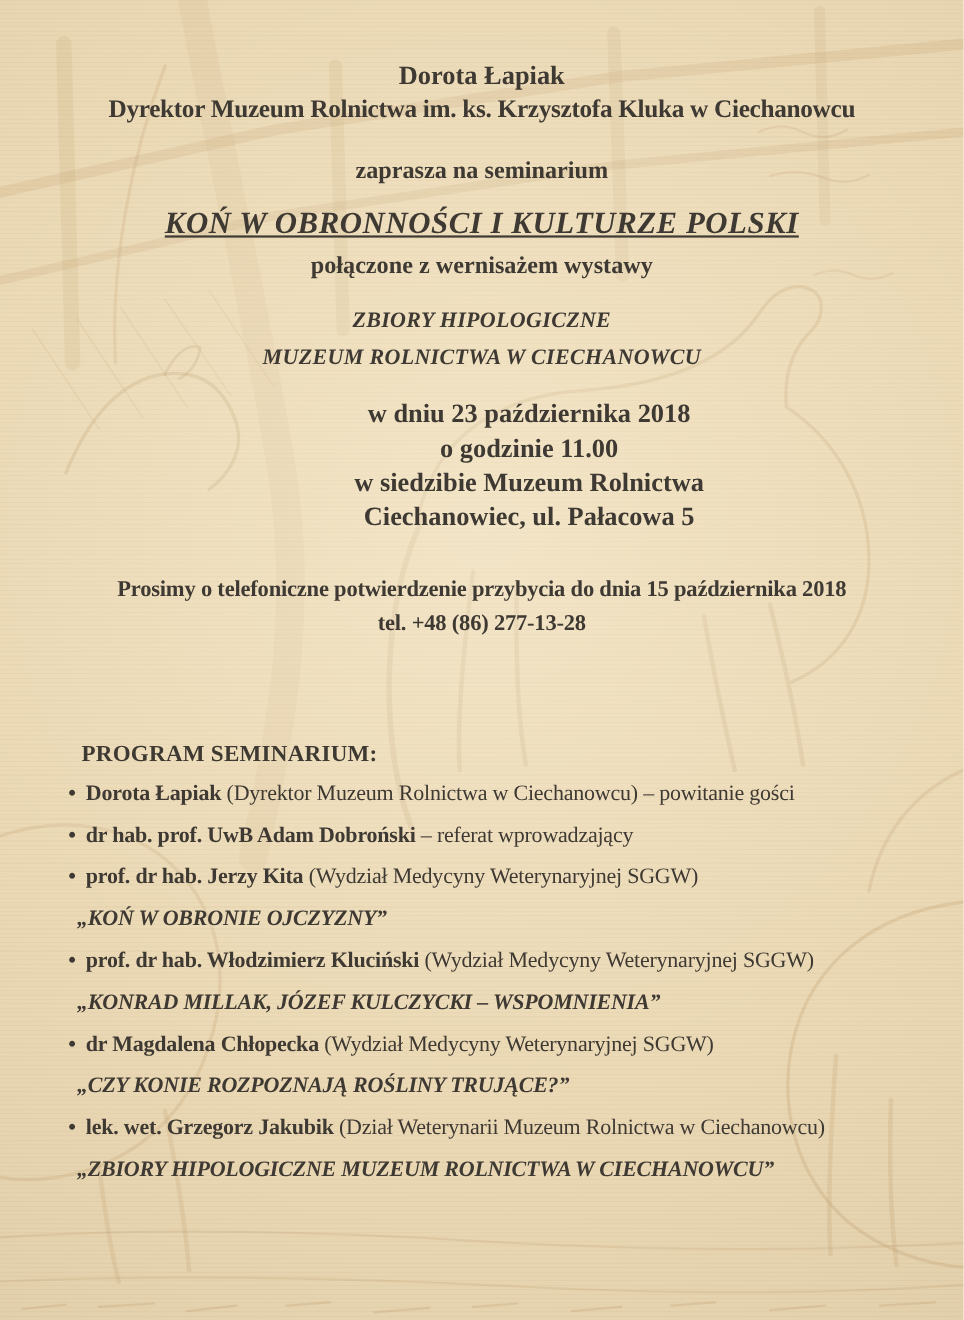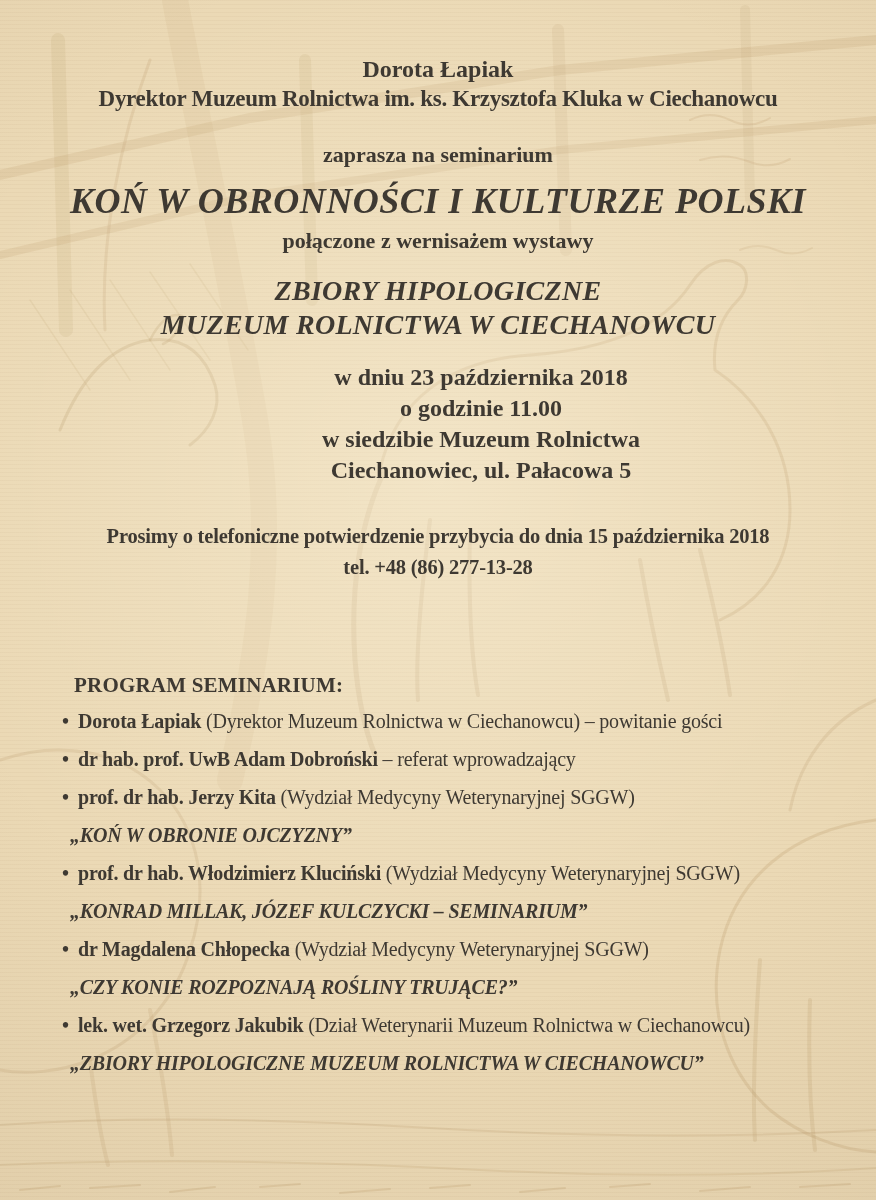--- a/index.html
+++ b/index.html
@@ -19,23 +19,23 @@
   .vignette{
     position:absolute;inset:0;pointer-events:none;
     background:radial-gradient(120% 90% at 50% 40%, rgba(255,248,228,.38) 0%, rgba(255,248,228,0) 48%, rgba(128,98,58,.14) 100%);
   }
   .bg{position:absolute;top:0;left:0;}
   .content{position:absolute;inset:0;}
   .line{position:absolute;left:0;width:100%;text-align:center;white-space:nowrap;}
   .l-name   {top:56px;  font-size:24px;font-weight:700;}
   .l-role   {top:86px;  font-size:23px;font-weight:700;letter-spacing:-.3px;}
   .l-invite {top:142px; font-size:22px;font-weight:700;}
-  .l-title  {top:180px; font-size:36px;font-weight:700;font-style:italic;letter-spacing:.5px;}
+  .l-title  {top:188px; font-size:28px;font-weight:700;font-style:italic;letter-spacing:.5px;text-decoration:underline;}
   .l-sub    {top:228px; font-size:22px;font-weight:700;}
-  .l-exh    {top:274px; font-size:28px;font-weight:700;font-style:italic;line-height:34px;letter-spacing:.3px;font-family:Liberation Serif, serif;}
+  .l-exh    {top:274px; font-size:20px;font-weight:700;font-style:italic;line-height:34px;letter-spacing:.3px;font-family:Liberation Serif, serif;}
   .l-details{top:362px; font-size:24px;font-weight:700;line-height:31px;margin-left:43px;}
   .l-rsvp   {top:521px; font-size:20.5px;font-weight:700;line-height:31px;letter-spacing:-.2px;}
   .program{
     position:absolute;top:672px;left:62px;right:24px;
     font-size:20px;line-height:27px;letter-spacing:-.2px;
   }
   .prog-heading{font-weight:700;font-size:21px;margin-bottom:9px;letter-spacing:.2px;margin-left:12px;}
   .prog-line{margin-bottom:11px;white-space:nowrap;}
   .dot{display:inline-block;width:16px;font-weight:700;}
   .pname{font-weight:700;}
@@ -125,21 +125,21 @@
       <div class="prog-heading">PROGRAM SEMINARIUM:</div>
 
       <div class="prog-line"><span class="dot">•</span><span class="pname">Dorota Łapiak</span><span class="prest"> (Dyrektor Muzeum Rolnictwa w Ciechanowcu) – powitanie gości</span></div>
 
       <div class="prog-line"><span class="dot">•</span><span class="pname">dr hab. prof. UwB Adam Dobroński</span><span class="prest"> – referat wprowadzający</span></div>
 
       <div class="prog-line"><span class="dot">•</span><span class="pname">prof. dr hab. Jerzy Kita</span><span class="prest"> (Wydział Medycyny Weterynaryjnej SGGW)</span></div>
       <div class="prog-talk">„KOŃ W OBRONIE OJCZYZNY”</div>
 
       <div class="prog-line"><span class="dot">•</span><span class="pname">prof. dr hab. Włodzimierz Kluciński</span><span class="prest"> (Wydział Medycyny Weterynaryjnej SGGW)</span></div>
-      <div class="prog-talk">„KONRAD MILLAK, JÓZEF KULCZYCKI – SEMINARIUM”</div>
+      <div class="prog-talk">„KONRAD MILLAK, JÓZEF KULCZYCKI – WSPOMNIENIA”</div>
 
       <div class="prog-line"><span class="dot">•</span><span class="pname">dr Magdalena Chłopecka</span><span class="prest"> (Wydział Medycyny Weterynaryjnej SGGW)</span></div>
       <div class="prog-talk">„CZY KONIE ROZPOZNAJĄ ROŚLINY TRUJĄCE?”</div>
 
       <div class="prog-line"><span class="dot">•</span><span class="pname">lek. wet. Grzegorz Jakubik</span><span class="prest"> (Dział Weterynarii Muzeum Rolnictwa w Ciechanowcu)</span></div>
       <div class="prog-talk">„ZBIORY HIPOLOGICZNE MUZEUM ROLNICTWA W CIECHANOWCU”</div>
     </div>
 
 
   </div>

